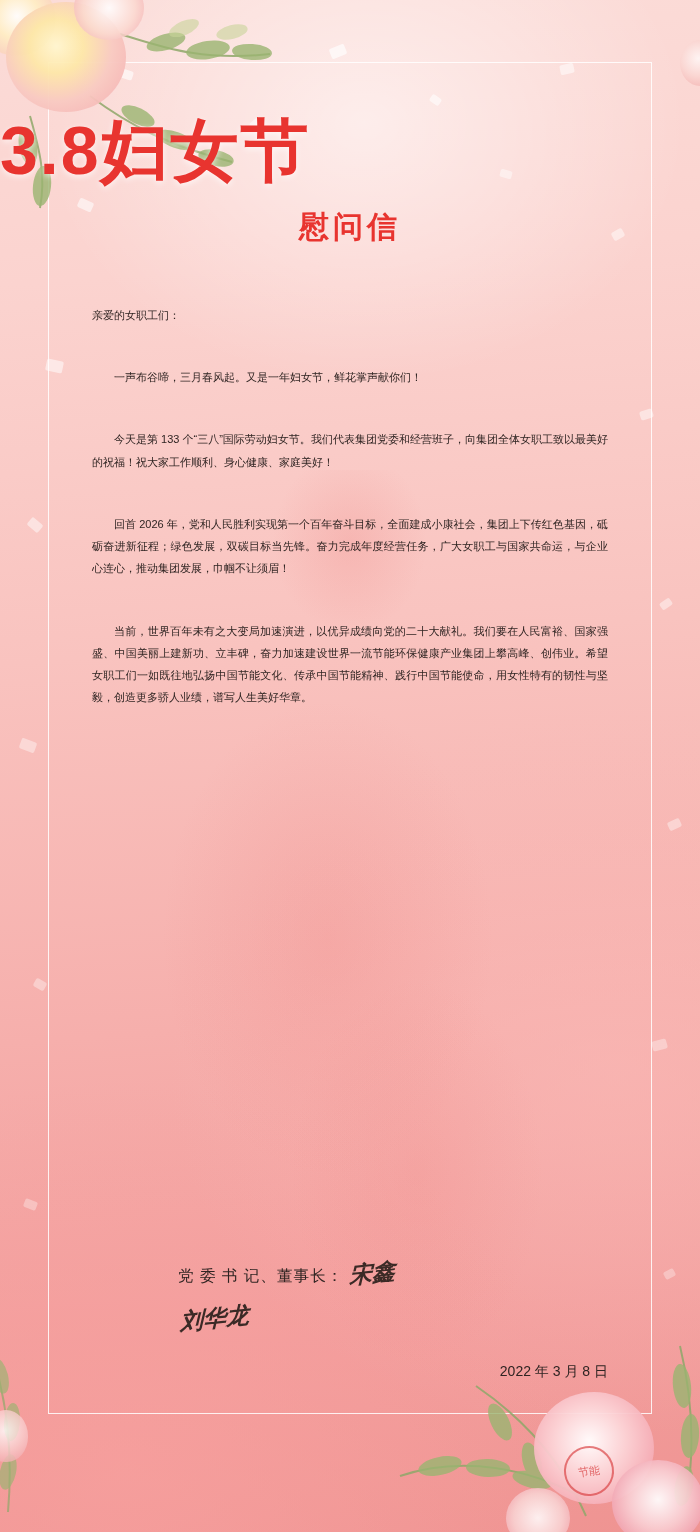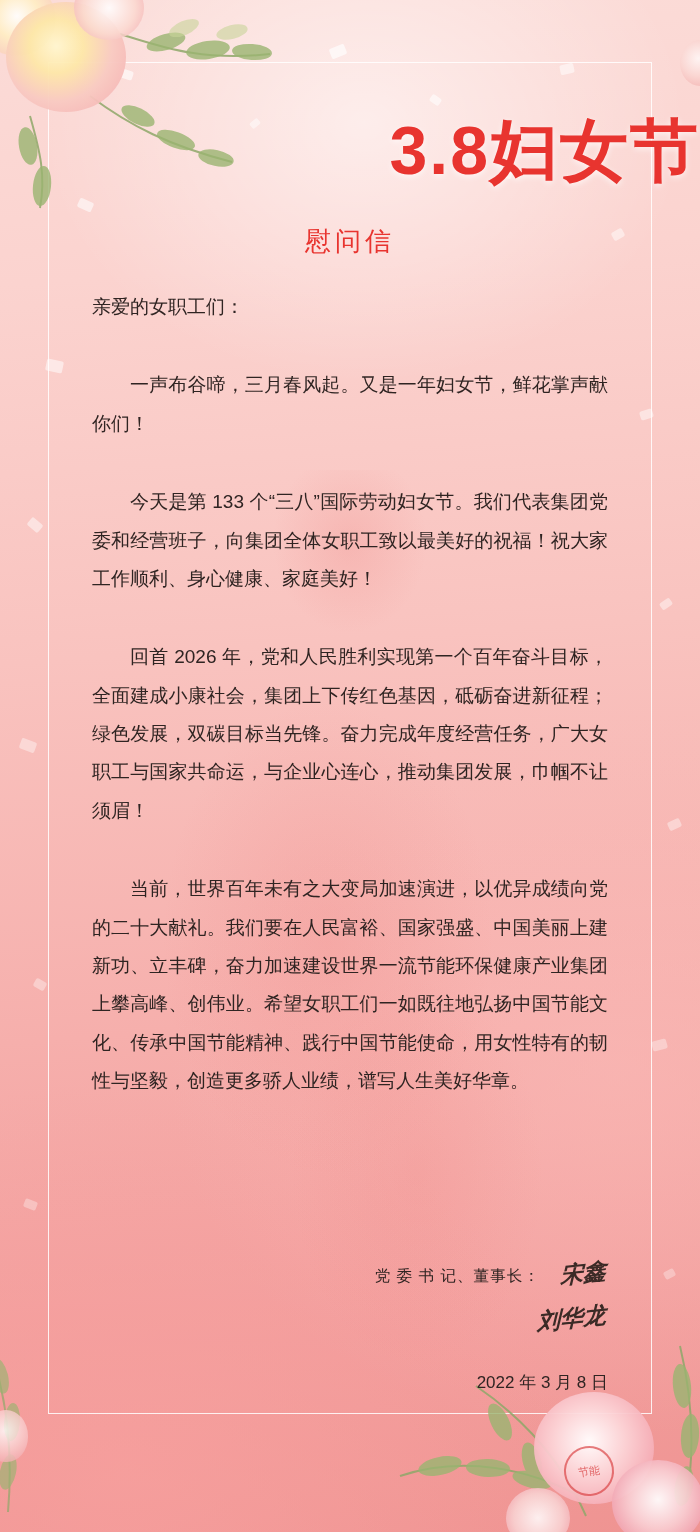--- a/index.html
+++ b/index.html
@@ -69,47 +69,47 @@
     position: absolute;
     left: 0;
     top: 0;
     width: 700px;
     height: 1532px;
   }
 
   .title {
     margin: 0;
     padding-top: 116px;
-    text-align: right;
+    text-align: left;
     font-size: 68px;
     line-height: 1;
     font-weight: bold;
     color: #e8342f;
     letter-spacing: 2px;
     text-shadow: 0 2px 6px rgba(255,255,255,0.7);
   }
 
   .subtitle {
-    margin: 16px;
+    margin: 0;
     padding-top: 28px;
     text-align: center;
-    font-size: 26px;
+    font-size: 30px;
     line-height: 1;
-    font-weight: normal;
+    font-weight: bold;
     color: #e8342f;
     letter-spacing: 4px;
   }
 
   .letter {
     position: absolute;
     left: 92px;
-    top: 288px;
+    top: 304px;
     width: 516px;
     color: #2f2422;
-    font-size: 19px;
+    font-size: 11px;
     line-height: 2.02;
   }
   .letter p {
     margin: 0 0 6px 0;
     text-align: justify;
     text-justify: inter-ideograph;
   }
   .letter p.indent {
     text-indent: 2em;
     margin-top: 40px;
@@ -120,41 +120,40 @@
     right: 92px;
     top: 1252px;
     width: 430px;
     text-align: right;
     color: #2f2422;
     font-size: 15.6px;
     line-height: 1.95;
   }
   .sig-line {
     display: flex;
-    justify-content: flex-end;
     align-items: baseline;
-    gap: 18px;
+    gap: 4px;
     white-space: nowrap;
   }
   .sig-label {
     letter-spacing: 1px;
   }
   .sig-hand {
     font-family: "Liberation Serif", serif;
     font-style: italic;
     font-weight: bold;
     font-size: 23px;
     color: #3b2a26;
     transform: rotate(-6deg) skewX(-6deg);
     display: inline-block;
     padding: 0 2px;
   }
   .sig-date {
-    margin-top: 24px;
-    font-size: 17px;
+    margin-top: 16px;
+    font-size: 14px;
   }
 
   
   .floral {
     position: absolute;
     pointer-events: none;
   }
 
   
   .fl-tl { left: -30px; top: -24px; width: 330px; height: 250px; }

